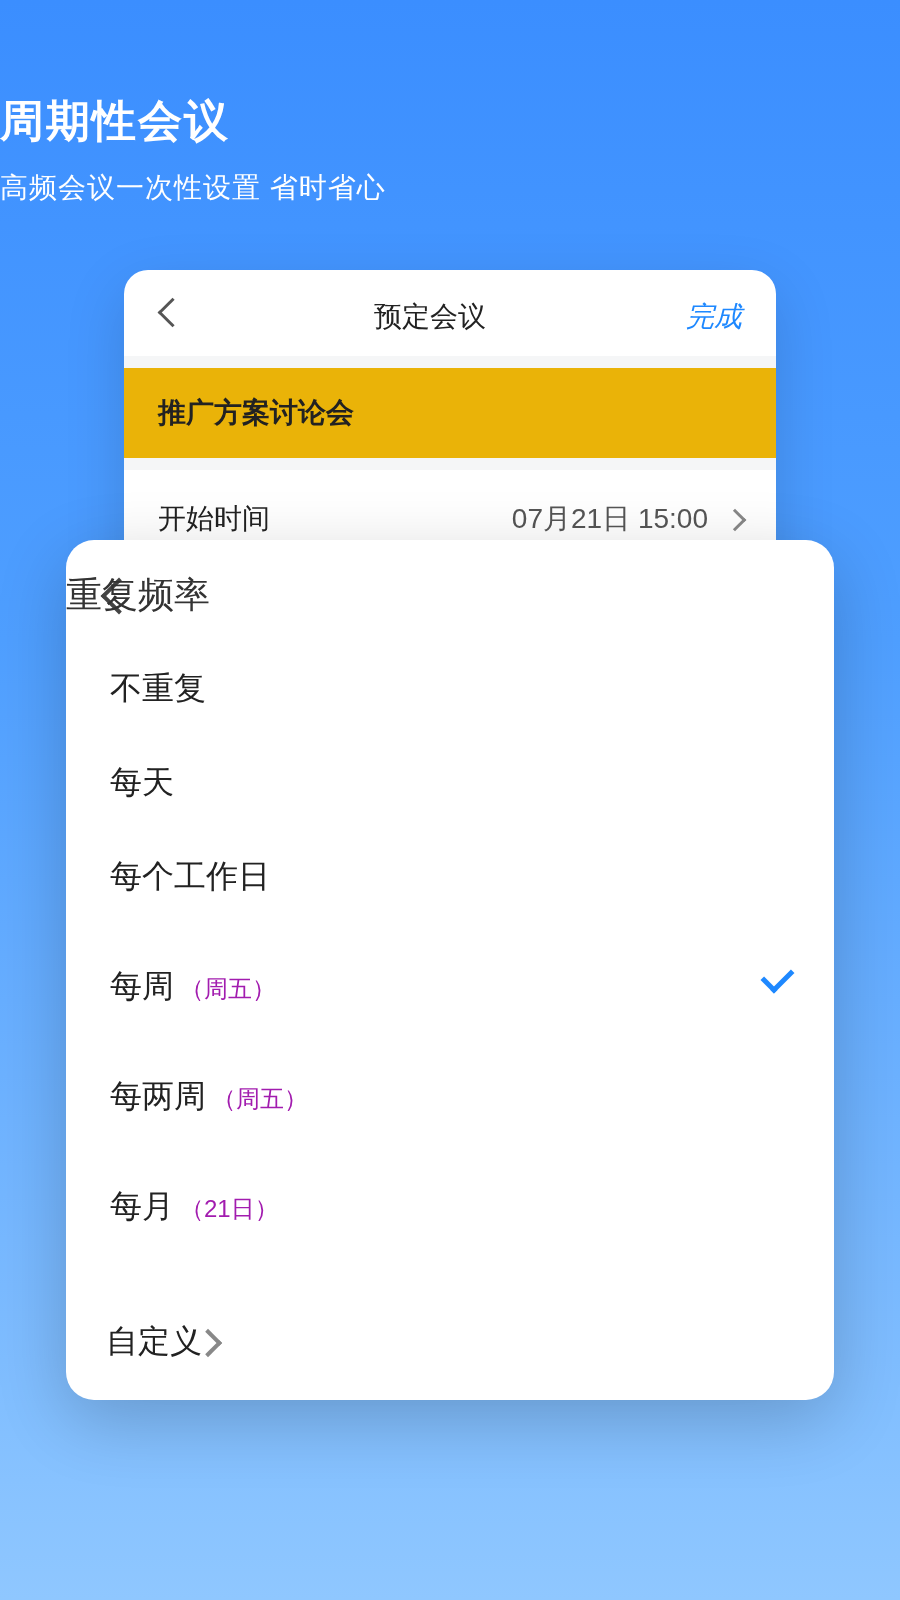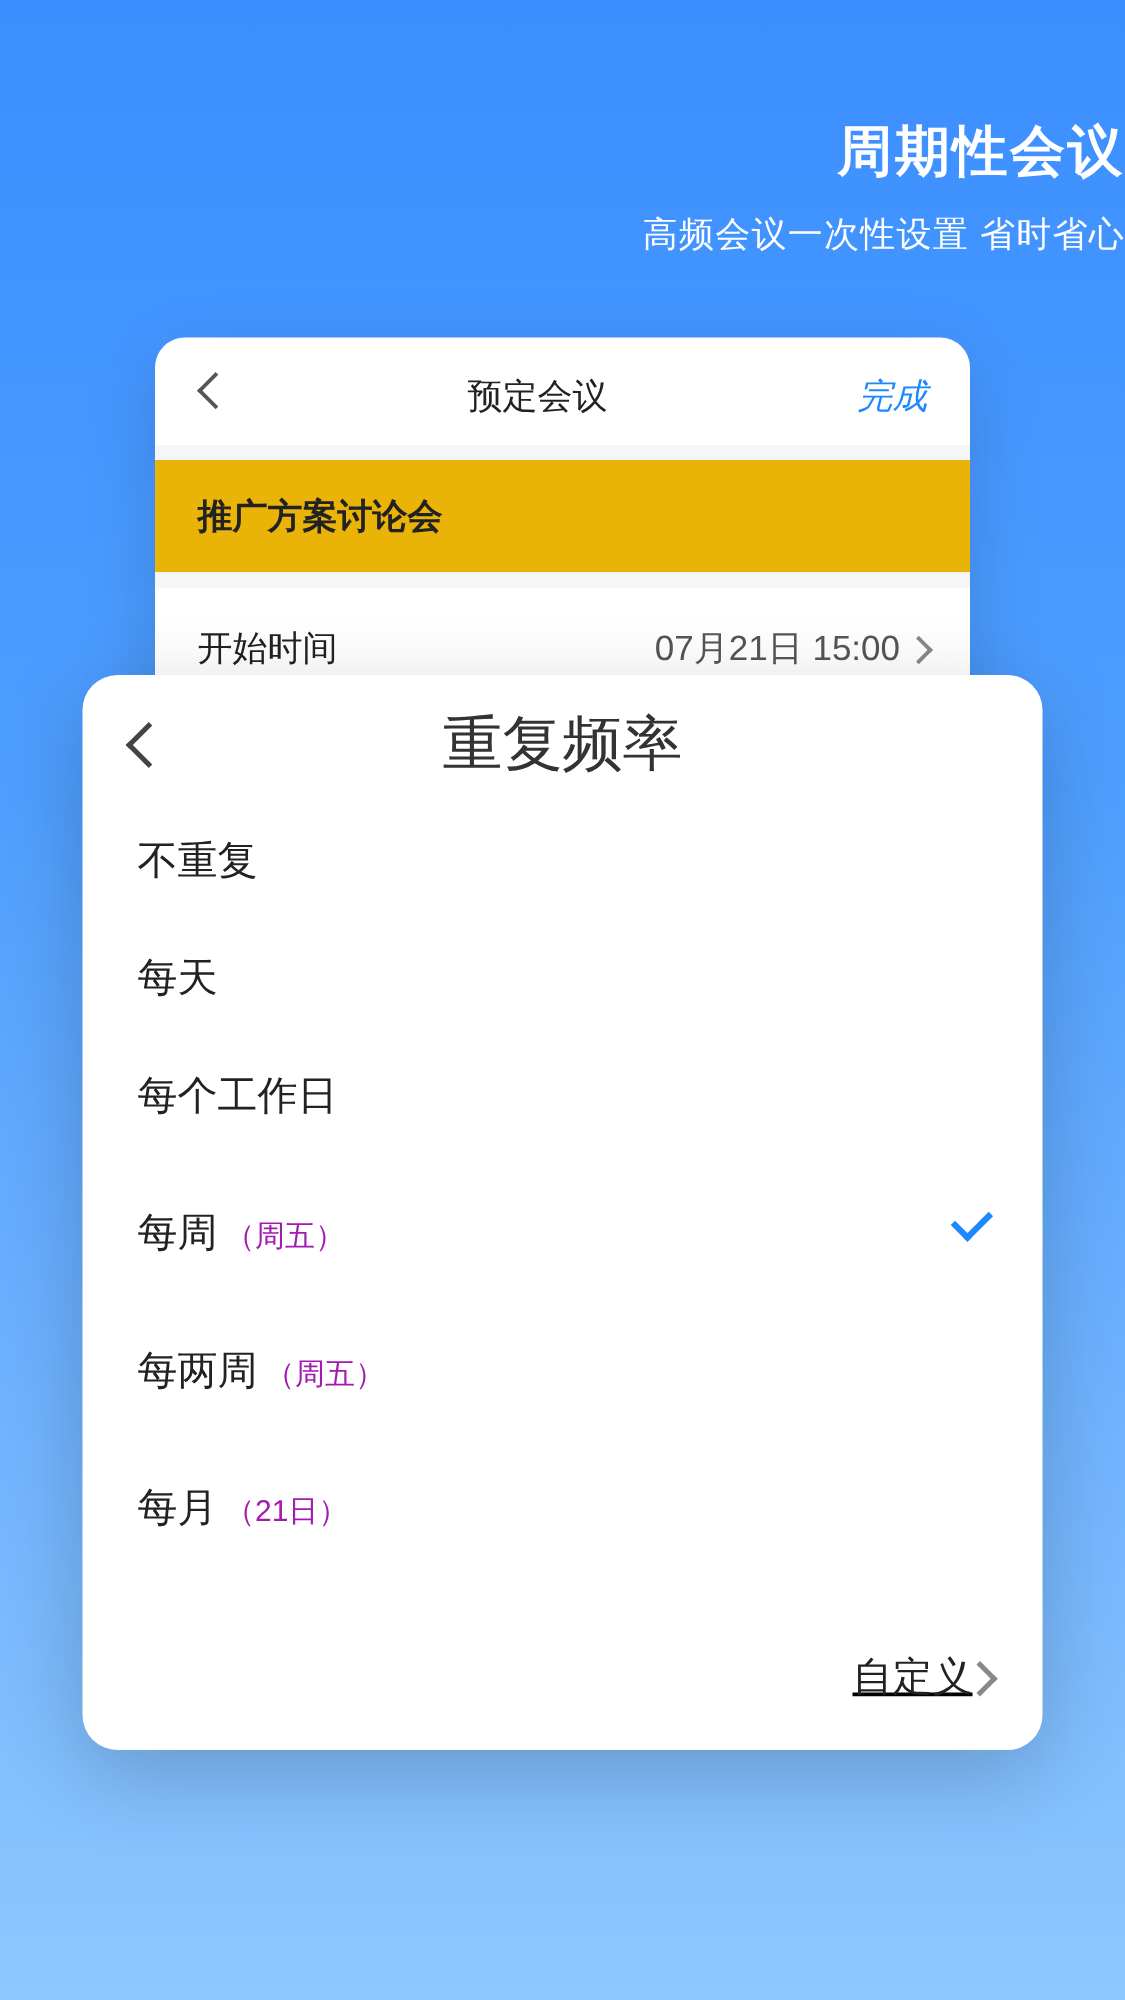--- a/index.html
+++ b/index.html
@@ -9,21 +9,21 @@
       font-family: -apple-system, BlinkMacSystemFont, "PingFang SC", "Helvetica Neue", sans-serif;
     }
     body {
       width: 900px;
       height: 1600px;
       background: linear-gradient(180deg, #3b8eff 0%, #4f9fff 40%, #8fc7ff 100%);
       overflow: hidden;
       position: relative;
     }
     .hero {
-      text-align: right;
+      text-align: left;
       padding-top: 92px;
       color: #fff;
     }
     .hero-title {
       font-size: 44px;
       font-weight: 600;
       letter-spacing: 2px;
     }
     .hero-subtitle {
       font-size: 28px;
@@ -95,21 +95,21 @@
       cursor: pointer;
     }
     .row-label {
       color: #222;
       font-size: 28px;
       text-align: right;
     }
     .row-value {
       display: flex;
       align-items: center;
-      gap: 10px;
+      gap: 22px;
     }
     .row-value-text {
       color: #555;
       font-size: 28px;
     }
     .chev-right {
       width: 12px;
       height: 20px;
       position: relative;
     }
@@ -154,23 +154,22 @@
       border-left: 4px solid #444;
       border-bottom: 4px solid #444;
       transform: rotate(45deg);
       left: 6px;
       top: 5px;
     }
     .card-front-title {
       position: absolute;
       left: 0;
       right: 0;
-      text-align: center;
       color: #333;
-      font-size: 48px;
+      font-size: 36px;
       font-weight: 500;
       pointer-events: none;
     }
     .option {
       display: flex;
       align-items: center;
       justify-content: space-between;
       padding: 25px 44px;
       cursor: pointer;
     }
@@ -198,25 +197,24 @@
       height: 14px;
       border-left: 5px solid #1e88ff;
       border-bottom: 5px solid #1e88ff;
       transform: rotate(-45deg);
       left: 3px;
       top: -1px;
     }
     .custom-row {
       display: flex;
       align-items: center;
-      justify-content: flex-end;
+      justify-content: flex-start;
       padding: 26px 40px;
       cursor: pointer;
       margin-top: 40px;
-      text-decoration: underline;
     }
     .custom-text {
       font-size: 32px;
       color: #222;
       font-weight: 400;
     }
     .chev-right-big {
       width: 16px;
       height: 26px;
       position: relative;

